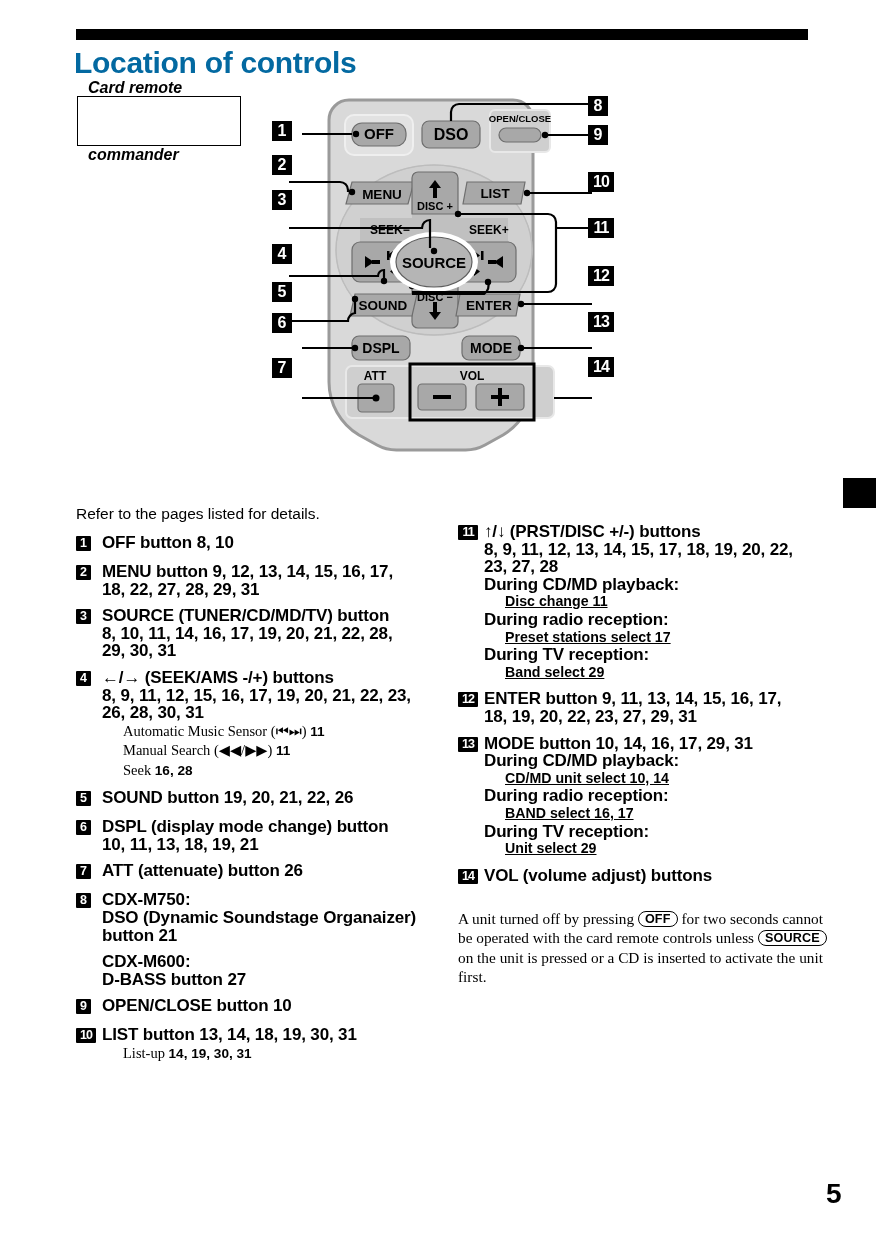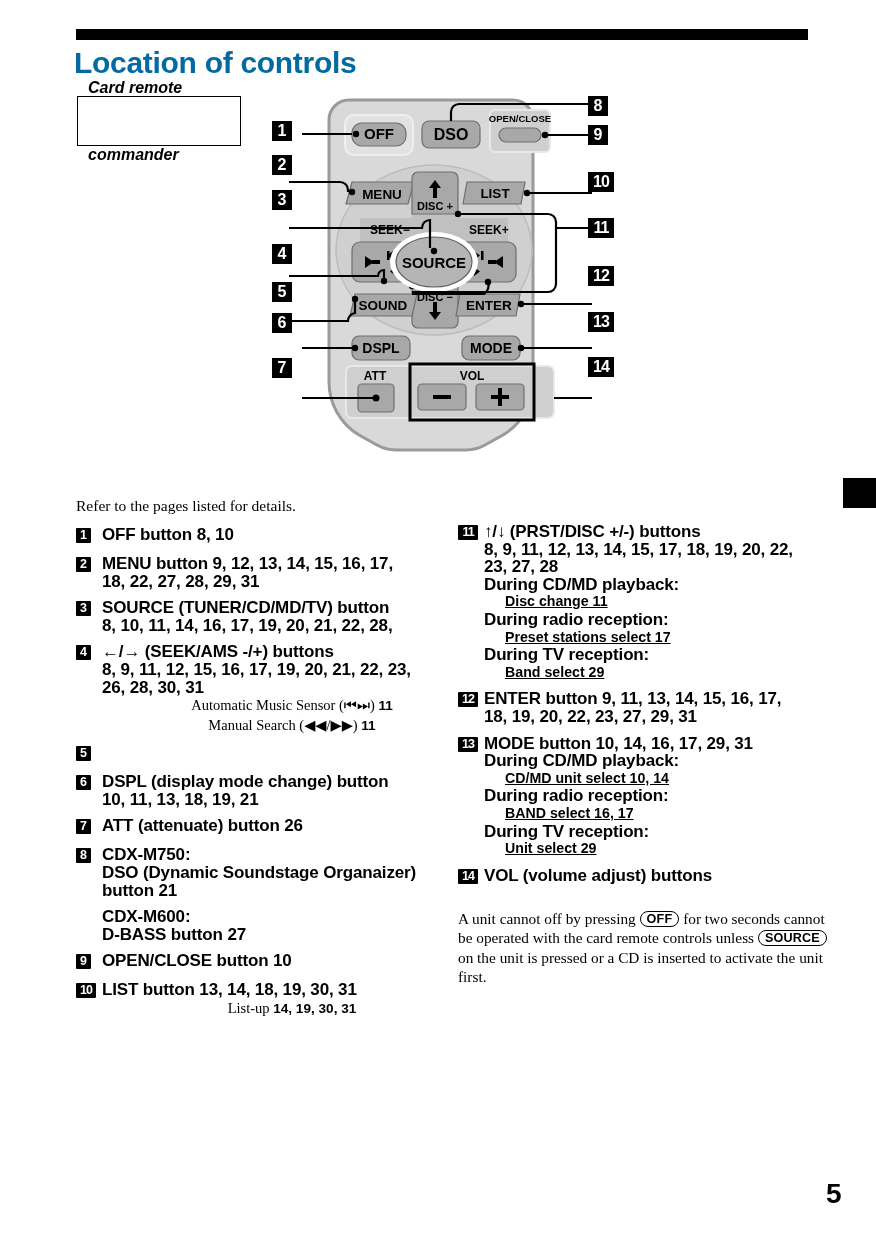--- a/index.html
+++ b/index.html
@@ -48,36 +48,36 @@
     font-family:"Liberation Sans",sans-serif;
   }
   .mk.w2{width:20px;letter-spacing:-1px;}
 
   
   .col{position:absolute;width:372px;color:#000;}
   .col-left{left:76px;top:496px;}
   .col-right{left:458px;top:523px;}
 
   .lead{
-    font-family:Liberation Serif, serif;
-    font-size:15.5px;line-height:19px;margin:0 0 11px 0;
+    font-family:Liberation Sans, sans-serif;
+    font-size:15.5px;line-height:19px;margin:8px 0 11px 0;
   }
 
   .entry{display:flex;align-items:flex-start;margin-bottom:9px;}
   .entry .mkwrap{flex:0 0 auto;width:26px;padding-top:2px;}
   .entry .body{flex:1 1 auto;}
 
   .ln{
     font-size:17px;font-weight:bold;line-height:17.6px;
     letter-spacing:-0.15px;white-space:nowrap;
   }
   .sub{
-    margin-left:34px;
+    margin-left:21px;
     font-family:"Liberation Serif",serif;
-    font-size:14.5px;font-weight:normal;line-height:18.5px;text-align:center;
+    font-size:14.5px;font-weight:normal;line-height:18.5px;
   }
   .sub b{font-family:"Liberation Sans",sans-serif;font-size:13.6px;font-weight:bold;}
   .sub2{
     margin-left:21px;font-size:14.2px;font-weight:bold;line-height:17.6px;text-decoration:underline;
   }
   .gap{height:9px;}
 
   
   .note{
     font-family:"Liberation Serif",serif;
@@ -314,42 +314,50 @@
         <div class="ln">MENU button  9, 12, 13, 14, 15, 16, 17,</div>
         <div class="ln">18, 22, 27, 28, 29, 31</div>
       </div>
     </div>
 
     <div class="entry">
       <div class="mkwrap"><span class="mk">3</span></div>
       <div class="body">
         <div class="ln">SOURCE (TUNER/CD/MD/TV) button</div>
         <div class="ln">8, 10, 11, 14, 16, 17, 19, 20, 21, 22, 28,</div>
+        <div class="ln">29, 30, 31</div>
       </div>
     </div>
 
     <div class="entry">
       <div class="mkwrap"><span class="mk">4</span></div>
       <div class="body">
         <div class="ln">←/→  (SEEK/AMS -/+) buttons</div>
         <div class="ln">8, 9, 11, 12, 15, 16, 17, 19, 20, 21, 22, 23,</div>
         <div class="ln">26, 28, 30, 31</div>
         <div class="sub">
           <span>Automatic Music Sensor (⏮⏭)</span>
           <b>11</b>
         </div>
         <div class="sub">
           <span>Manual Search (◀◀/▶▶)</span>
           <b>11</b>
         </div>
+        <div class="sub">
+          <span>Seek</span>
+          <b>16, 28</b>
+        </div>
       </div>
     </div>
 
     <div class="entry">
       <div class="mkwrap"><span class="mk">5</span></div>
+      <div class="body">
+        <div class="ln">SOUND button  19, 20, 21, 22, 26</div>
+      </div>
     </div>
 
     <div class="entry">
       <div class="mkwrap"><span class="mk">6</span></div>
       <div class="body">
         <div class="ln">DSPL (display mode change) button</div>
         <div class="ln">10, 11, 13, 18, 19, 21</div>
       </div>
     </div>
 
@@ -430,17 +438,17 @@
     </div>
 
     <div class="entry">
       <div class="mkwrap"><span class="mk w2">14</span></div>
       <div class="body">
         <div class="ln">VOL (volume adjust) buttons</div>
       </div>
     </div>
 
     <p class="note">
-      <span>A unit cannot off by pressing </span><span class="pill">OFF</span><span> for two seconds cannot be operated with the card remote controls unless </span><span class="pill">SOURCE</span><span> on the unit is pressed or a CD is inserted to activate the unit first.</span>
+      <span>A unit turned off by pressing </span><span class="pill">OFF</span><span> for two seconds cannot be operated with the card remote controls unless </span><span class="pill">SOURCE</span><span> on the unit is pressed or a CD is inserted to activate the unit first.</span>
     </p>
   </div>
 
 </div>
 
 </body></html>

